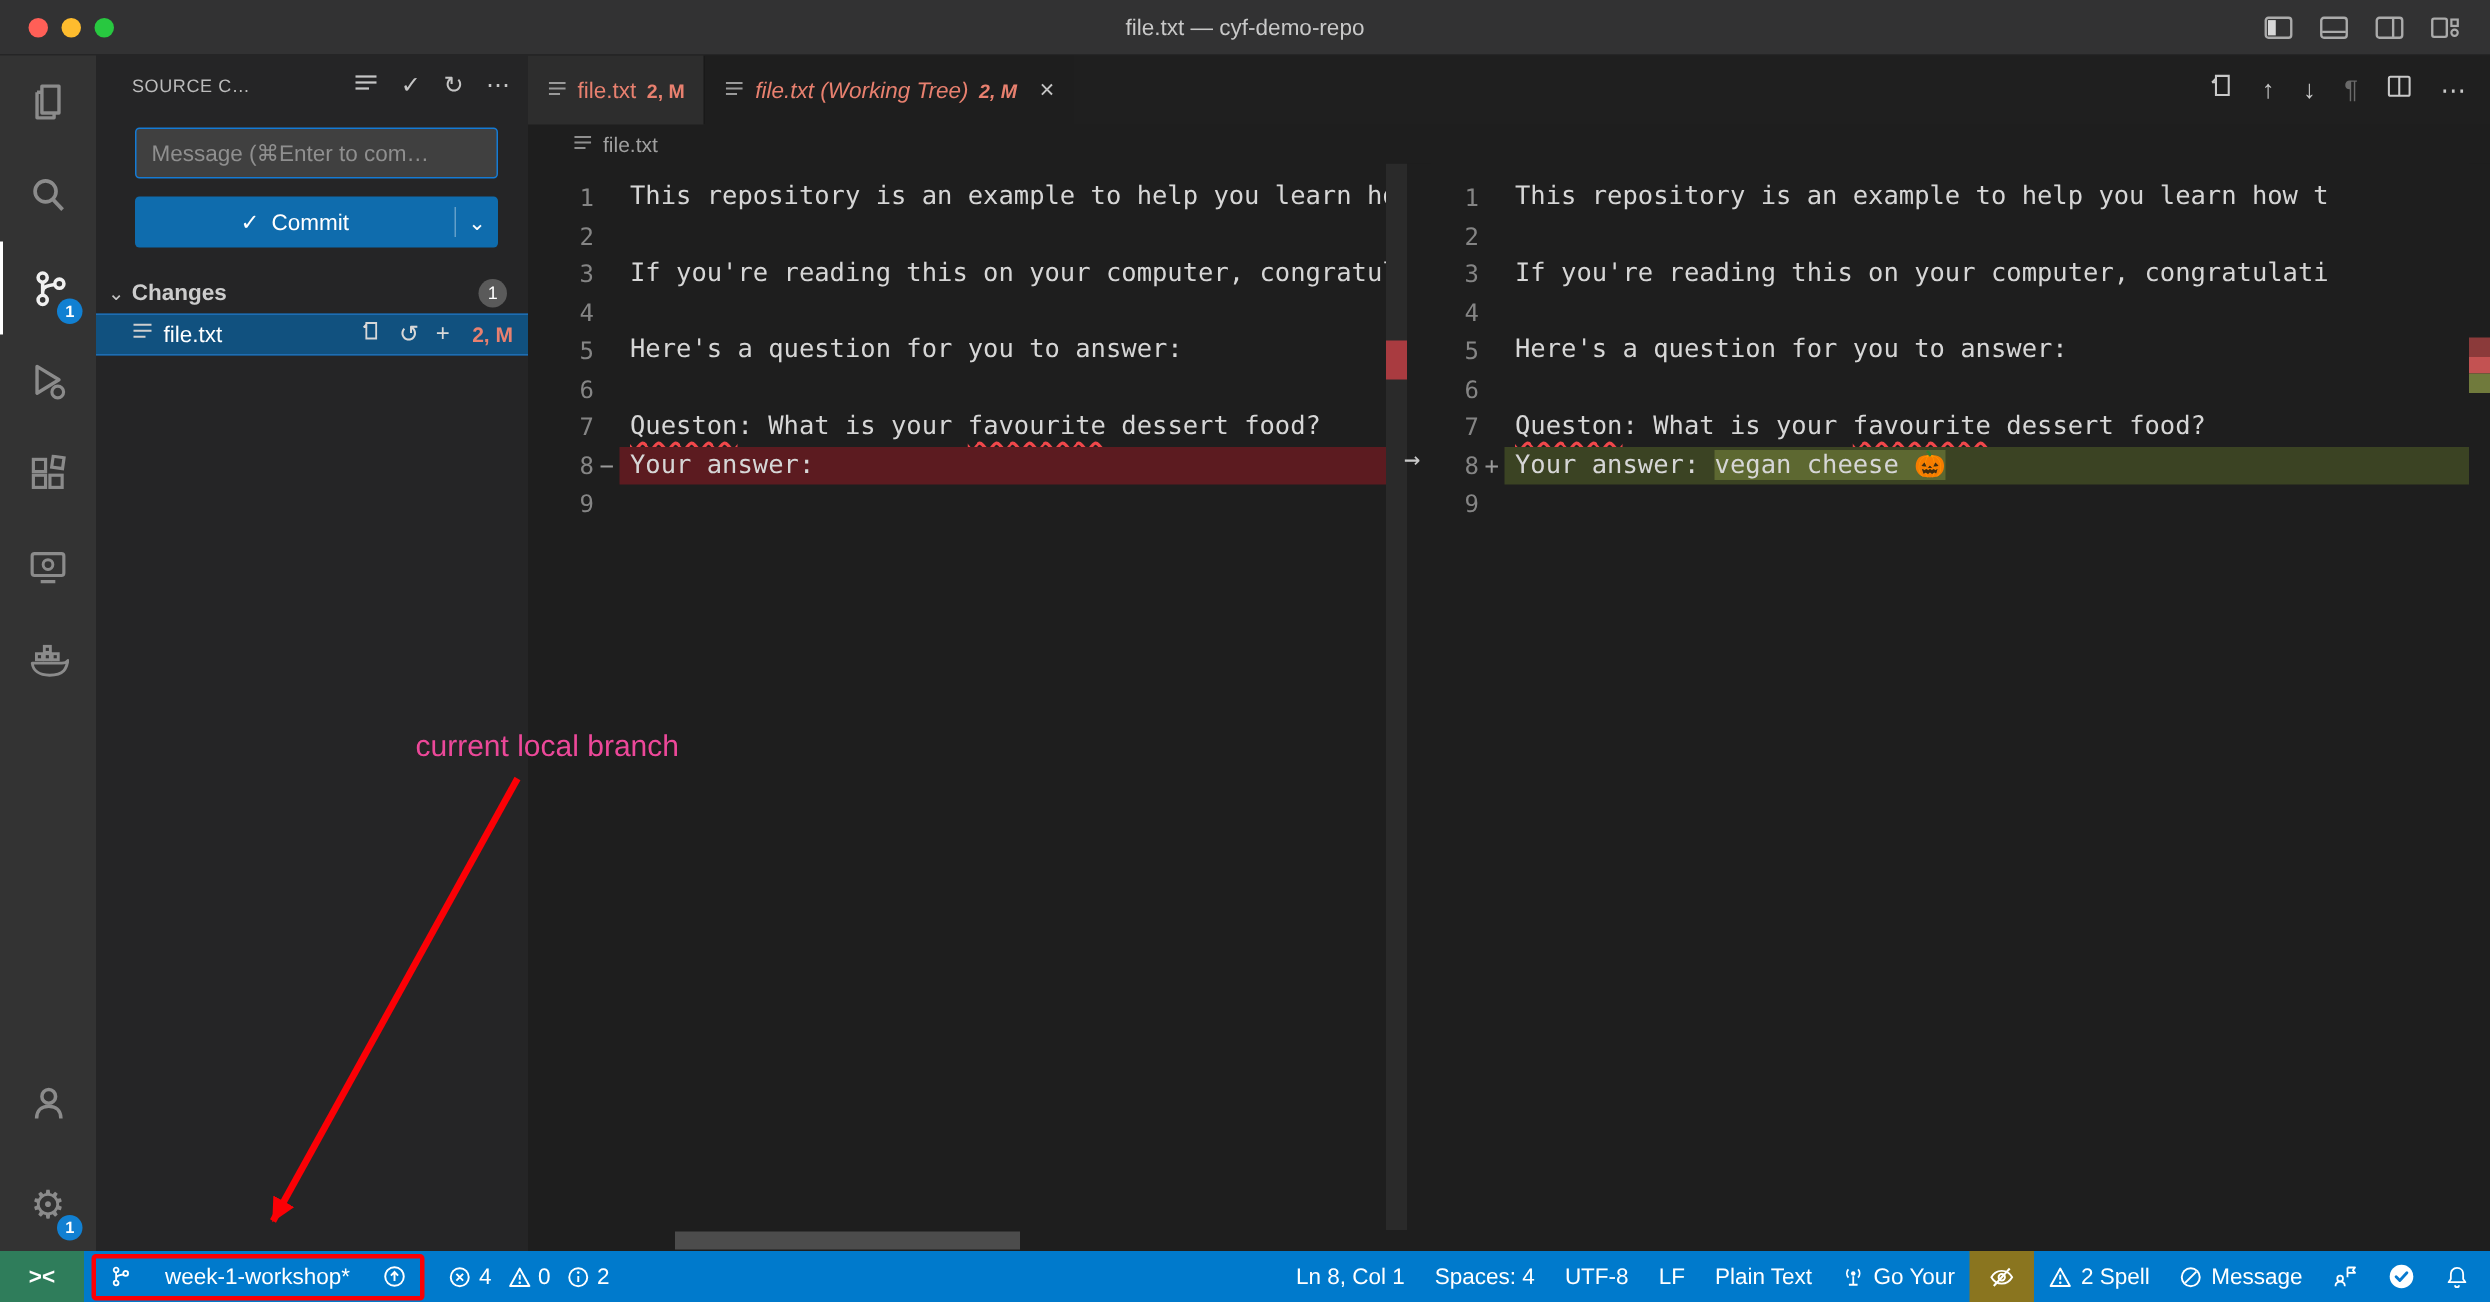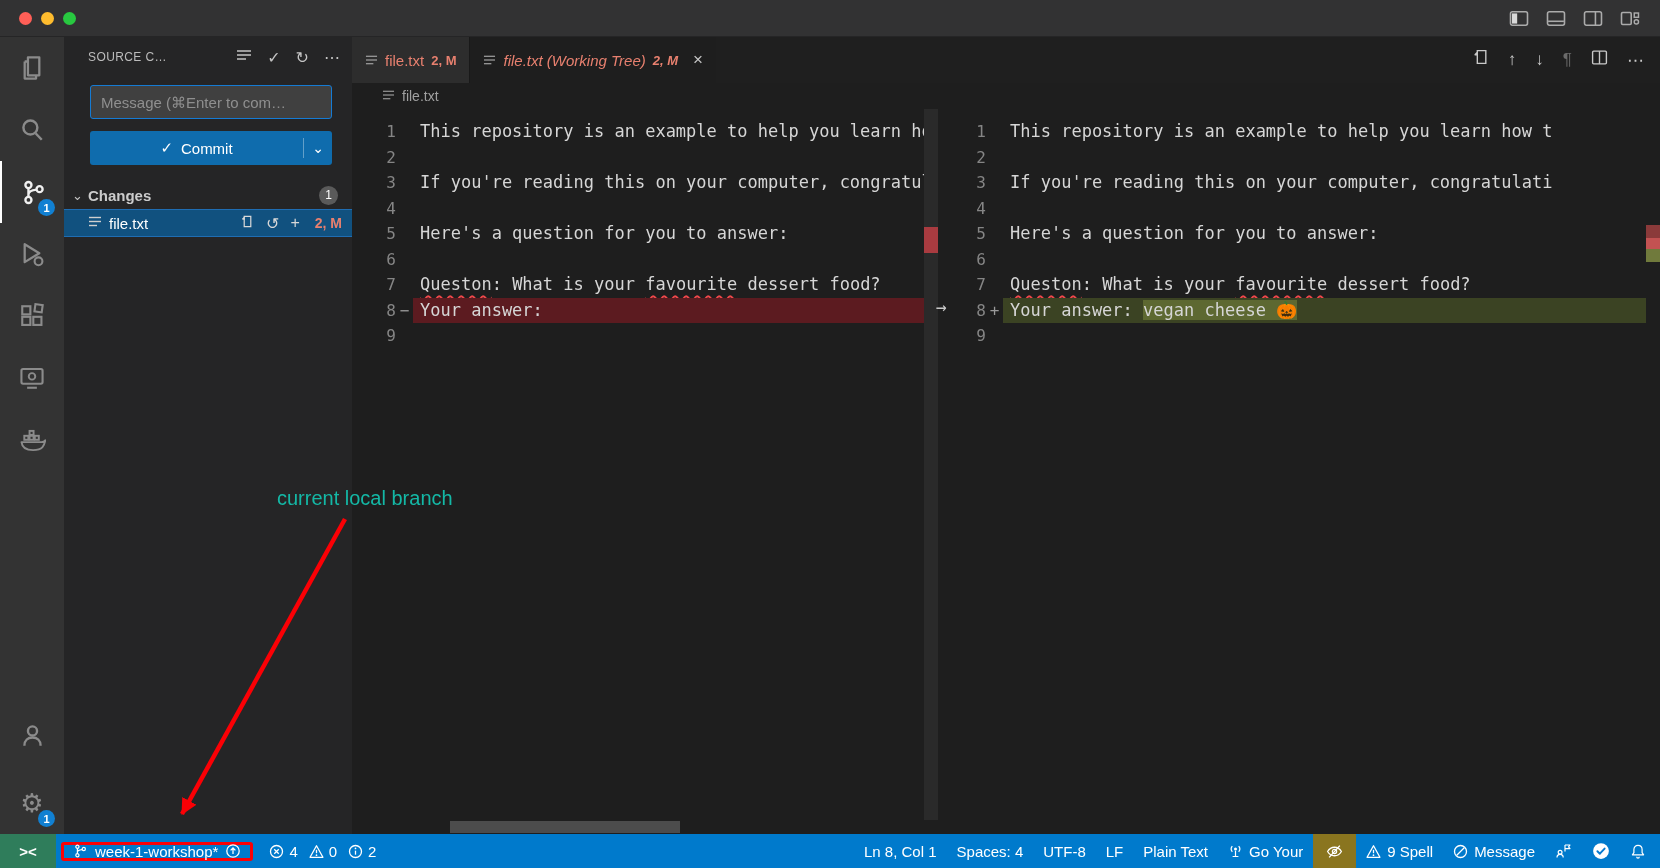--- a/index.html
+++ b/index.html
@@ -99,41 +99,42 @@
   .ruler { width:14px; position:relative; background:#1e1e1e; }
   .ruler .m1 { position:absolute; top:116px; right:0; width:14px; height:13px; background:#8b3a3a; }
   .ruler .m2 { position:absolute; top:129px; right:0; width:14px; height:11px; background:#c35252; }
   .ruler .m3 { position:absolute; top:140px; right:0; width:14px; height:13px; background:#707a3c; }
 
   
   .statusbar { position:absolute; bottom:0; left:0; right:0; height:34px; background:#007acc;
                display:flex; align-items:center; color:#ffffff; font-size:15px; }
   .sb-item { display:flex; align-items:center; gap:6px; padding:0 10px; height:100%; cursor:pointer; }
   .remote { background:#2f7d5b; width:56px; justify-content:center; font-weight:700; padding:0; }
-  .annotation-box { display:flex; align-items:center; gap:7px; border:3px solid #fb0005; border-radius:3px;
-                    height:19px; padding:0 9px; margin-left:5px; cursor:pointer; }
+  .annotation-box { display:flex; align-items:center; gap:22px; border:3px solid #fb0005; border-radius:3px;
+                    height:31px; padding:0 9px; margin-left:5px; cursor:pointer; }
   .problems { display:flex; align-items:center; gap:5px; padding:0 10px; margin-left:6px; height:100%; cursor:pointer; }
   .problems .cnt { margin-right:6px; }
   .sb-right { margin-left:auto; display:flex; align-items:flex-start; height:100%; }
   .olive { background:#8a751f; padding:0 13px; }
   .statusbar svg { display:block; }
 
   
   .overlay { position:absolute; inset:0; width:1660px; height:868px; pointer-events:none; z-index:60; }
-  .annotation-label { position:absolute; left:277px; top:487px; color:#14b8a6; font-size:20px; z-index:61; }
+  .annotation-label { position:absolute; left:277px; top:487px; color:#ec4899; font-size:20px; z-index:61; }
 </style>
 </head>
 <body>
 
 <div class="titlebar">
   <div class="lights">
     <span class="light red"></span>
     <span class="light yellow"></span>
     <span class="light green"></span>
   </div>
+  <div class="win-title">file.txt — cyf-demo-repo</div>
   <div class="tb-icons">
     <span>
       <svg width="20" height="17" viewBox="0 0 16 14">
           <rect x="1" y="1.5" width="14" height="11" rx="1.5" fill="none" stroke="currentColor" stroke-width="1.3"></rect>
           <rect x="2.2" y="2.8" width="4.3" height="8.4" fill="#d8d8d8"></rect>
         </svg>
     </span>
     <span>
       <svg width="20" height="17" viewBox="0 0 16 14">
           <rect x="1" y="1.5" width="14" height="11" rx="1.5" fill="none" stroke="currentColor" stroke-width="1.3"></rect>
@@ -457,21 +458,21 @@
       </span>
     </div>
     <div class="sb-item">
       <span>
         <svg width="15" height="15" viewBox="0 0 14 14">
             <path d="M7 1.6 L13 12.4 H1 z" fill="none" stroke="#fff" stroke-width="1.2" stroke-linejoin="round"></path>
             <line x1="7" y1="5.4" x2="7" y2="8.6" stroke="#fff" stroke-width="1.2"></line>
             <circle cx="7" cy="10.4" r=".8" fill="#fff"></circle>
           </svg>
       </span>
-      <span>9 Spell</span>
+      <span>2 Spell</span>
     </div>
     <div class="sb-item">
       <span>
         <svg width="15" height="15" viewBox="0 0 14 14">
             <circle cx="7" cy="7" r="5.6" fill="none" stroke="#fff" stroke-width="1.2"></circle>
             <line x1="3.5" y1="10.5" x2="10.5" y2="3.5" stroke="#fff" stroke-width="1.2"></line>
           </svg>
       </span>
       <span>Message</span>
     </div>

